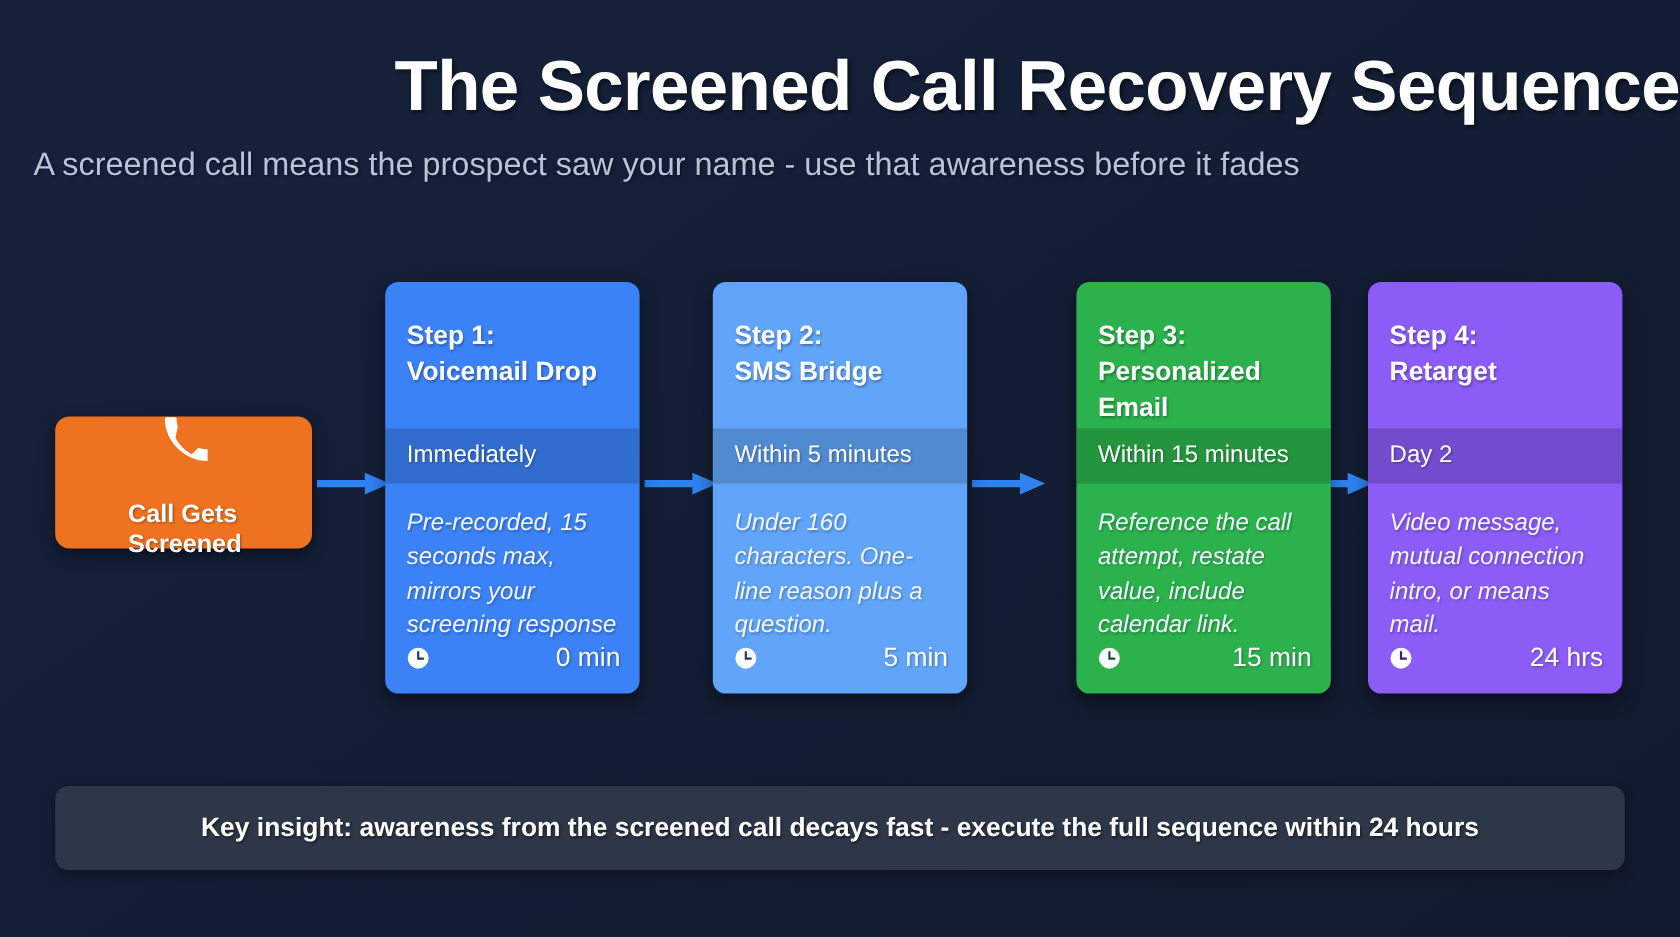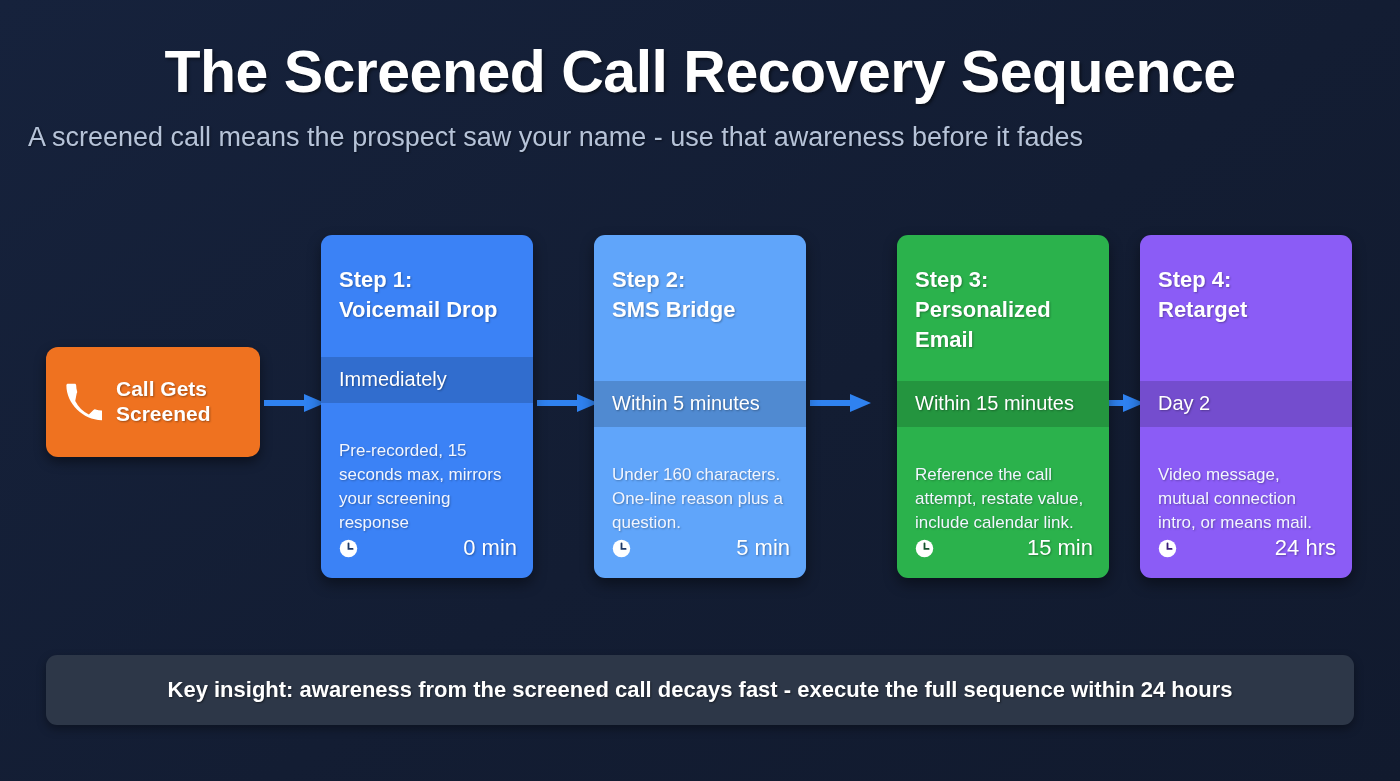--- a/index.html
+++ b/index.html
@@ -11,43 +11,44 @@
   }
   #stage {
     position:relative;
     width:1400px; height:781px;
     background:linear-gradient(145deg,#16223c 0%,#131d33 55%,#111a2e 100%);
   }
 
   
   .page-title {
     position:absolute; top:38px; left:0; width:1400px;
-    text-align:center;
+    text-align:right;
     font-size:59px; font-weight:bold; color:#ffffff;
     letter-spacing:-0.5px;
     text-shadow:2px 2px 3px rgba(0,0,0,.45);
     white-space:nowrap;
   }
   .page-subtitle {
     position:absolute; top:122px; left:0; width:1111px;
     text-align:center;
     font-size:27px; color:#b6c3d8;
     text-shadow:1px 1px 2px rgba(0,0,0,.4);
     white-space:nowrap;
   }
 
   
   .start-node {
     position:absolute; left:46px; top:347px;
     width:214px; height:110px;
     background:#ef7220;
     border-radius:12px;
-    display:flex; align-items:center; gap:14px;
+    display:flex; align-items:center; gap:32px;
     padding:0 16px 0 18px;
     box-shadow:0 5px 12px rgba(0,0,0,.45);
+    flex-direction:column;
   }
   .phone-icon { flex:0 0 auto; width:38px; height:38px; display:block; }
   .start-label {
     font-size:21px; font-weight:bold; color:#ffffff; line-height:1.18;
     text-shadow:1px 1px 2px rgba(0,0,0,.35);
   }
 
   
   .arrow { position:absolute; top:392px; width:62px; height:22px; }
 
@@ -66,23 +67,24 @@
     text-shadow:1px 1px 2px rgba(0,0,0,.3);
   }
   .card-timing {
     margin-top:auto;
     background:rgba(0,0,0,.16);
     padding:11px 18px 12px 18px;
     font-size:20px; color:#ffffff;
     text-shadow:1px 1px 2px rgba(0,0,0,.3);
   }
   .card-desc {
-    padding:36px 18px 0 18px;
-    font-size:17px; line-height:1.41; color:#f2f6ff;
+    padding:19px 18px 0 18px;
+    font-size:20px; line-height:1.41; color:#f2f6ff;
     text-shadow:1px 1px 2px rgba(0,0,0,.28);
+    font-style:italic;
   }
   .card-badge {
     margin-top:auto;
     padding:0 16px 17px 18px;
     display:flex; align-items:center; justify-content:space-between; gap:19px;
     font-size:22px; color:#ffffff;
     text-shadow:1px 1px 2px rgba(0,0,0,.3);
   }
   .clock-icon { width:19px; height:19px; display:block; }
 

